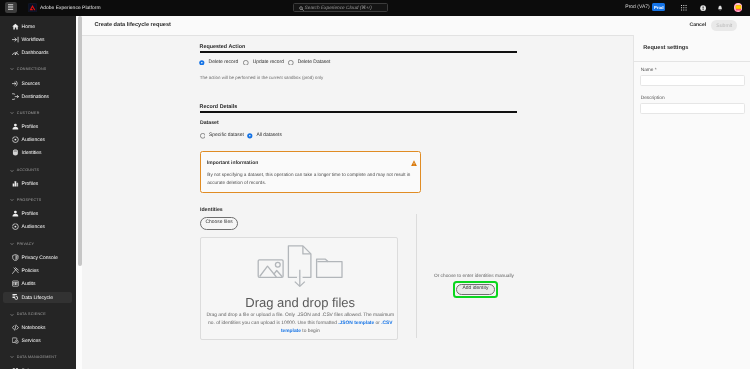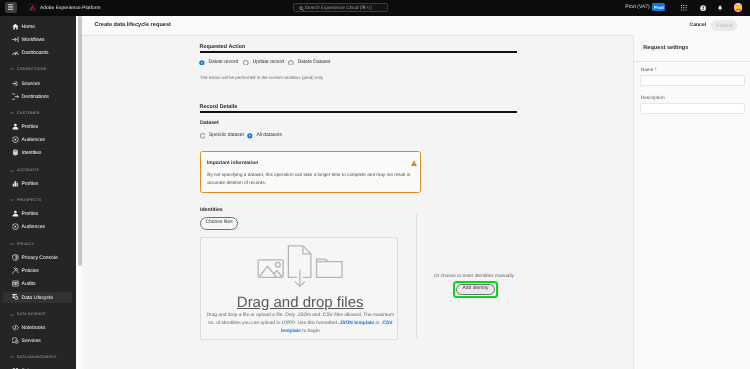--- a/index.html
+++ b/index.html
@@ -99,22 +99,22 @@
   .alert .ai{position:absolute;left:210.5px;top:7.6px;width:6px;height:6.4px;display:block;}
   .alert .ab{position:absolute;left:6.3px;top:18.9px;width:206px;font-size:4.68px;color:#4a4a4a;
              line-height:7.85px;}
 
   
   .choose{position:absolute;left:118.1px;top:181.7px;width:38.8px;height:13px;box-sizing:border-box;
           border:.8px solid #6f6f6f;border-radius:6.5px;background:#f6f6f6;color:#333;
           font-size:4.95px;display:flex;align-items:center;justify-content:center;line-height:6px;}
   .drop{position:absolute;left:118.7px;top:201.9px;width:197.8px;height:102.5px;box-sizing:border-box;
         border:.8px solid #dcdcdc;border-radius:2px;background:#f6f6f6;}
-  .drop .ttl{position:absolute;left:0;top:57.6px;width:197.8px;text-align:center;font-size:15px;
-             color:#5a5a5a;line-height:13px;text-decoration:underline;}
+  .drop .ttl{position:absolute;left:0;top:57.6px;width:197.8px;text-align:center;font-size:13px;
+             color:#5a5a5a;line-height:13px;}
   .drop .sub{position:absolute;left:4px;top:74.2px;width:190px;text-align:center;font-size:4.86px;
              color:#5e5e5e;line-height:8.05px;}
   .drop .sub a{color:#1473e6;text-decoration:none;font-weight:bold;}
   .drop .ill{position:absolute;left:54.7px;top:5.8px;width:88px;height:46px;display:block;}
   .vdiv{position:absolute;left:334.1px;top:178.4px;width:.8px;height:124.6px;background:#dcdcdc;}
   .manual-txt{position:absolute;left:352.4px;top:238.5px;font-size:4.78px;color:#5e5e5e;line-height:6px;
               white-space:nowrap;}
   .addid-ring{position:absolute;left:371.1px;top:245.7px;width:44.9px;height:17px;box-sizing:border-box;
               border:2.3px solid #0bd61f;border-radius:3.5px;}
   .addid{position:absolute;left:374.8px;top:248.7px;width:38.2px;height:11px;box-sizing:border-box;

